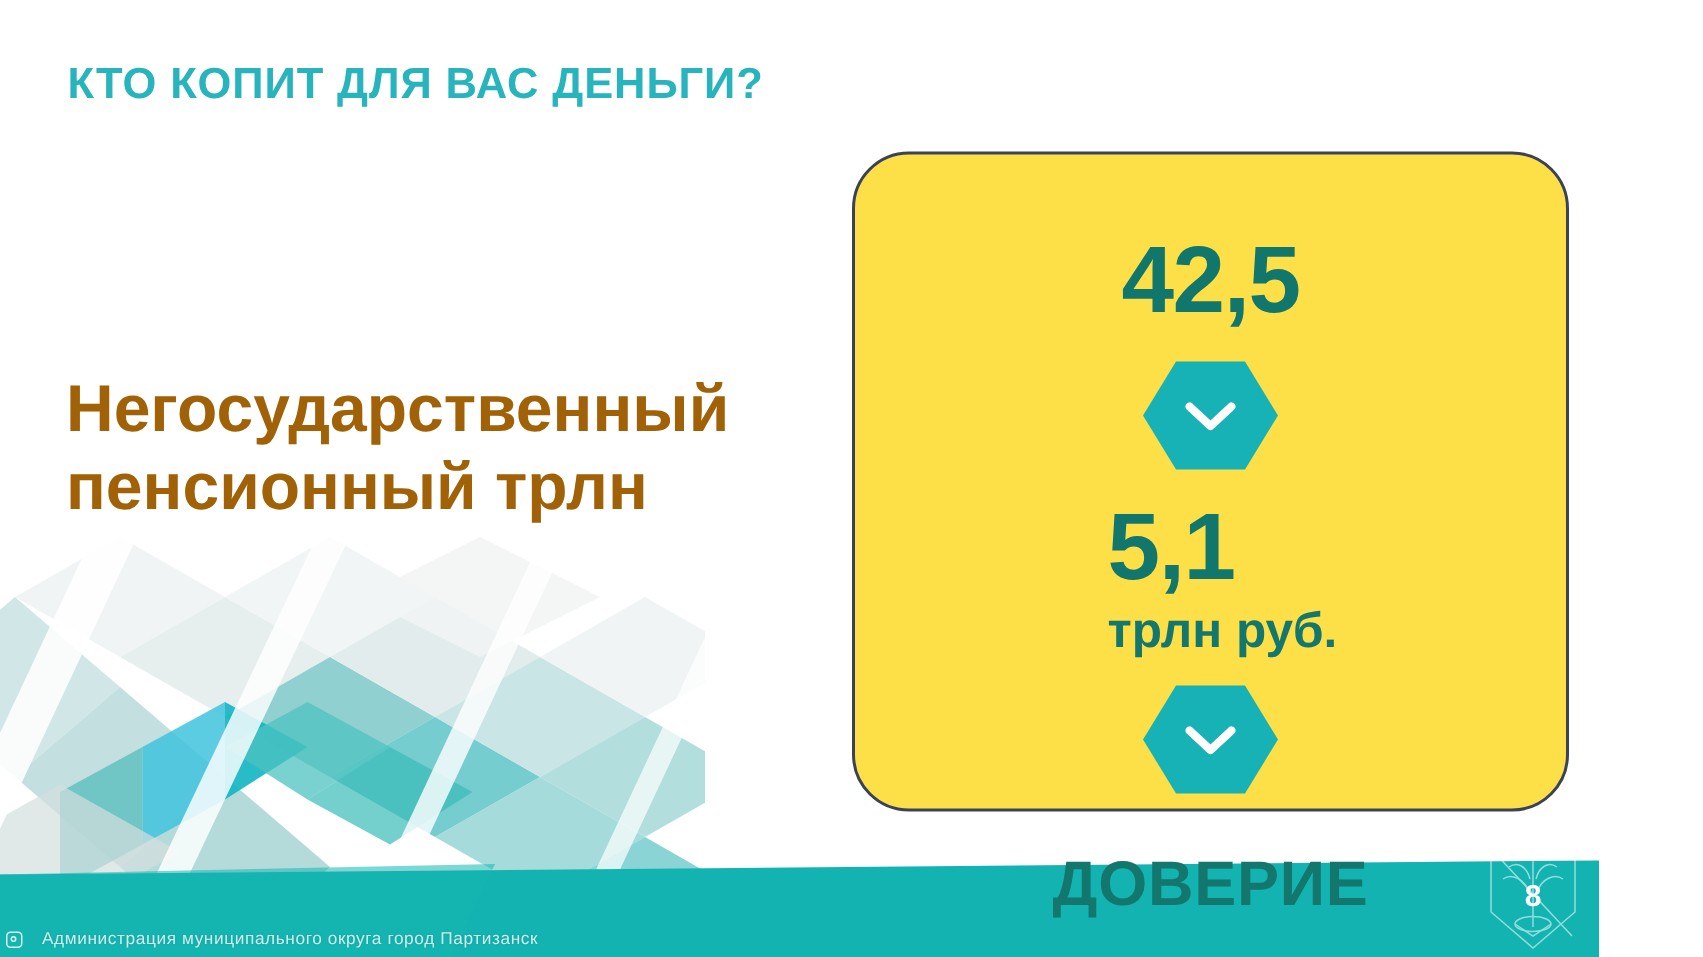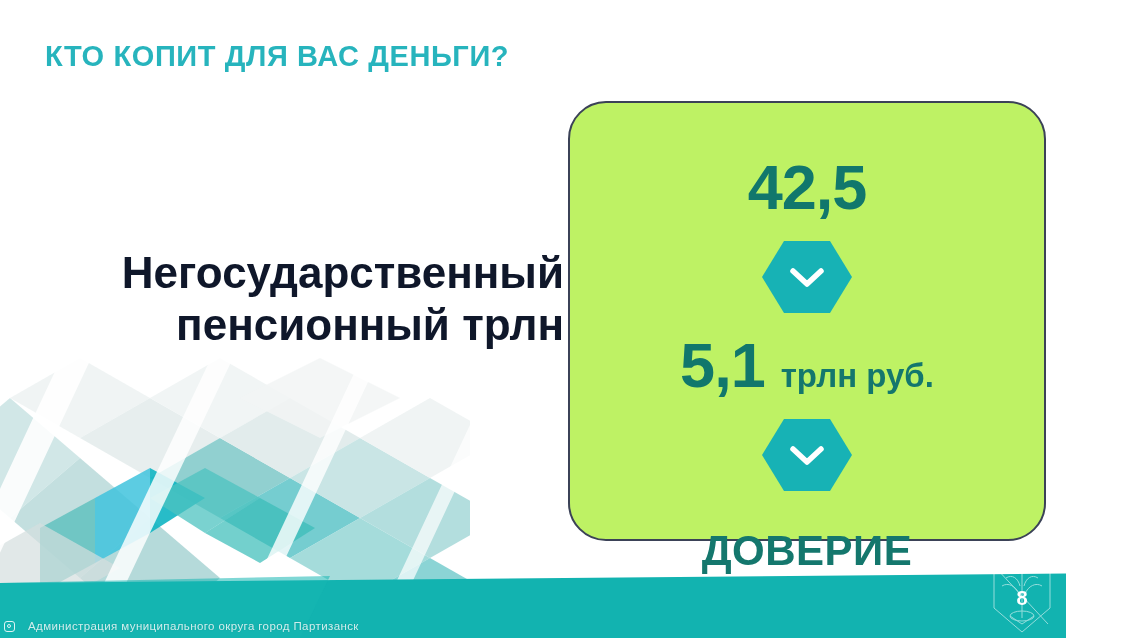--- a/index.html
+++ b/index.html
@@ -53,39 +53,38 @@
 
   
   #left-subtitle {
     position: absolute;
     left: 44px;
     top: 247px;
     width: 520px;
     font-size: 44px;
     font-weight: bold;
     line-height: 1.18;
-    color: #0f172a;
-    text-align: right;
+    color: #a16207;
   }
   #left-subtitle .ls-line {
     display: block;
     white-space: nowrap;
   }
 
   
   #stats-card {
     position: absolute;
     left: 568px;
     top: 101px;
     width: 478px;
     height: 440px;
     box-sizing: border-box;
     border: 2.2px solid #3b4257;
     border-radius: 38px;
-    background: #bef264;
+    background: #fde047;
     display: flex;
     flex-direction: column;
     align-items: center;
     justify-content: flex-start;
     padding-top: 30px;
   }
 
   .stat-row {
     display: flex;
     align-items: baseline;
@@ -107,21 +106,21 @@
 
   .hex-wrap {
     width: 92px;
     height: 76px;
     position: relative;
     margin: 16px 0 14px 0;
   }
   .hex-wrap svg { display: block; }
 
   #stat-row-1 { margin-top: 18px; }
-  #stat-row-2 { margin-top: 0px; }
+  #stat-row-2 { margin-top: 0px; flex-direction: column; }
 
   #trust-label {
     font-size: 42px;
     font-weight: bold;
     color: #14776d;
     letter-spacing: 0.5px;
     margin-top: 20px;
   }
 
   

